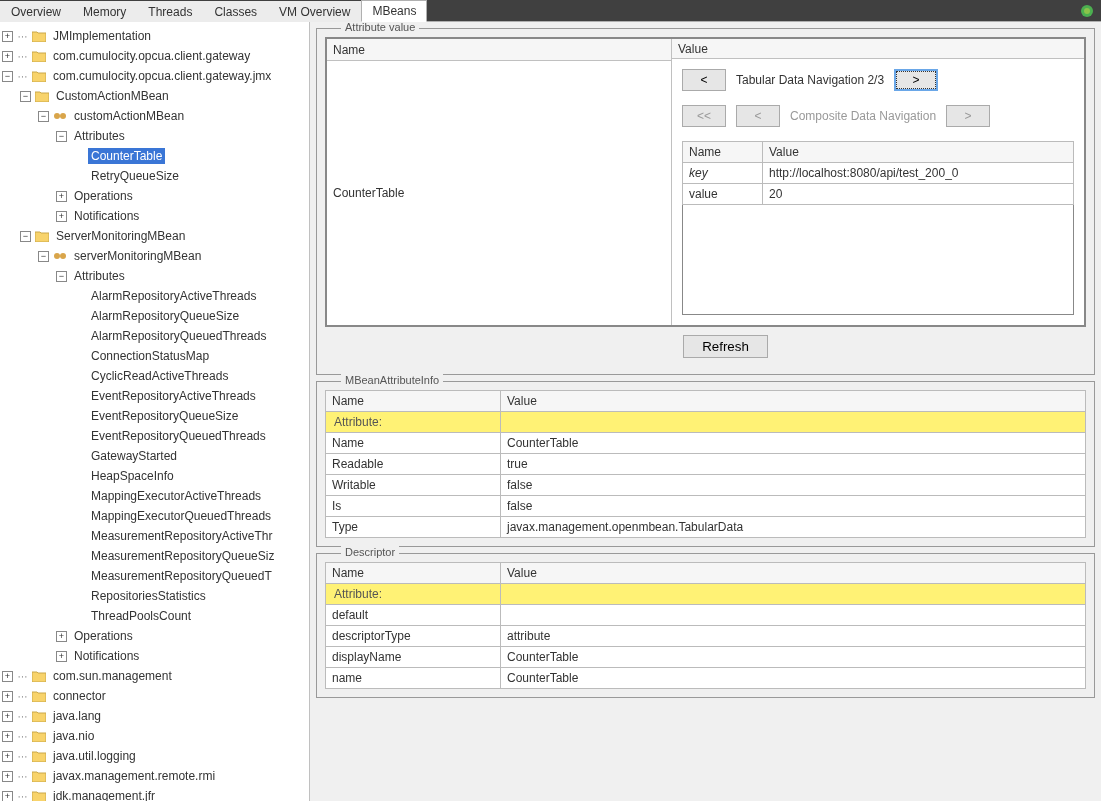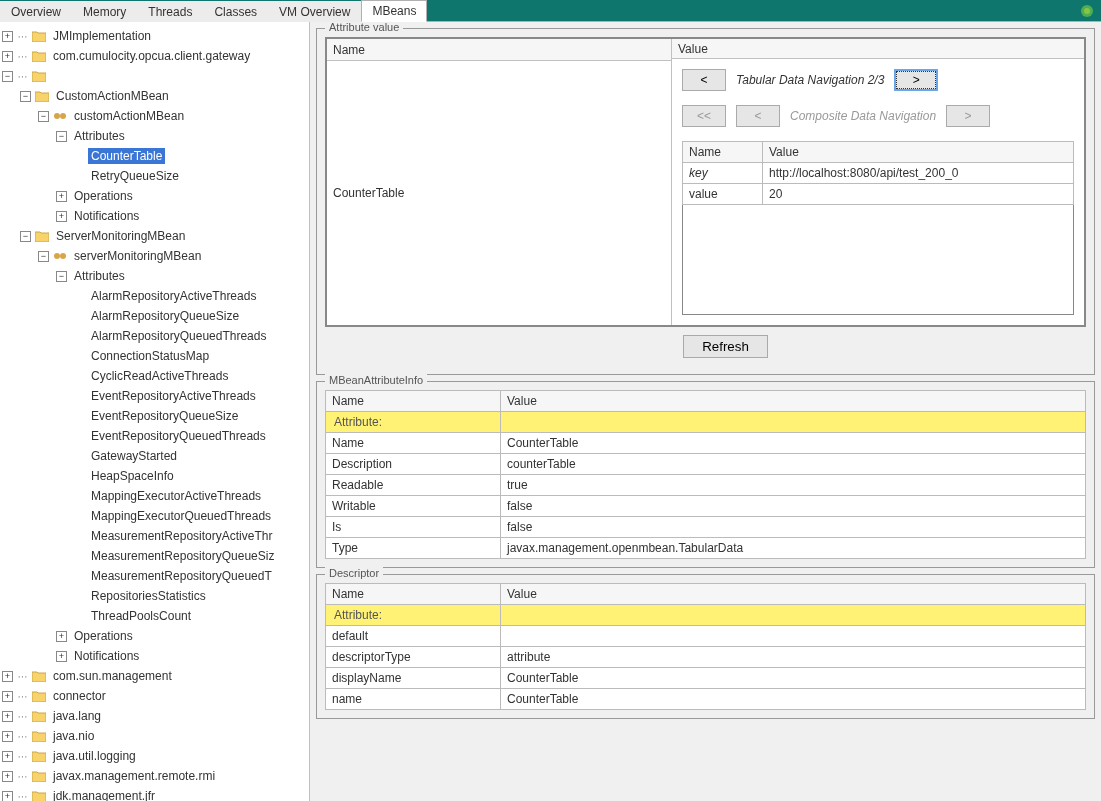--- a/index.html
+++ b/index.html
@@ -1,47 +1,47 @@
 <!DOCTYPE html>
 <html><head>
 <meta charset="utf-8">
 <style>
 * { box-sizing: border-box; margin: 0; padding: 0; }
 body { font-family: "Segoe UI", Tahoma, sans-serif; font-size: 12px; color: #333; background: #fff; width: 1101px; height: 801px; overflow: hidden; display: flex; flex-direction: column; }
-.tabs { display: flex; align-items: flex-end; border-bottom: 1px solid #b0b0b0; background: #0f766e; height: 22px; }
+.tabs { display: flex; align-items: flex-end; border-bottom: 1px solid #b0b0b0; background: #404040; height: 22px; }
 .tab { padding: 3px 10px; border: 1px solid transparent; border-bottom: none; background: #ececec; color: #333; cursor: pointer; position: relative; top: 1px; }
 .tab.active { background: #fff; border: 1px solid #b0b0b0; border-bottom: 1px solid #fff; }
 .tabs-spacer { flex: 1; }
 .plug-icon { width: 16px; height: 16px; margin-right: 6px; align-self: center; }
 .main { flex: 1; display: flex; min-height: 0; }
 .tree-pane { width: 310px; border-right: 1px solid #c0c0c0; overflow: auto; padding: 4px 2px; }
 .right-pane { flex: 1; display: flex; flex-direction: column; overflow: auto; padding: 6px 6px 0 6px; background: #f0f0f0; }
 .tree ul { list-style: none; padding-left: 0; }
 .tree li { white-space: nowrap; }
 .row { display: flex; align-items: center; height: 20px; }
 .toggle { width: 11px; height: 11px; border: 1px solid #888; display: inline-flex; align-items: center; justify-content: center; font-size: 9px; line-height: 1; margin-right: 4px; cursor: pointer; background: #fff; color: #333; user-select: none; }
 .dots { width: 11px; height: 11px; margin-right: 4px; display: inline-flex; align-items: center; justify-content: center; color: #888; font-size: 10px; }
 .folder-icon { width: 14px; height: 12px; margin-right: 4px; }
 .bean-icon { width: 14px; height: 12px; margin-right: 4px; }
 .tree-label { padding: 1px 3px; }
 .tree-label.sel { background: #3a76d6; color: #fff; }
 .indent { display: inline-block; }
 .fieldset { border: 1px solid #999; padding: 8px; margin-bottom: 6px; background: #f0f0f0; position: relative; }
-.fieldset > .legend { position: absolute; top: -8px; left: 8px; background: #f0f0f0; padding: 0 4px; font-size: 11px; color: #555; }
+.fieldset > .legend { position: absolute; top: -8px; left: 24px; background: #f0f0f0; padding: 0 4px; font-size: 11px; color: #555; }
 .attr-value-box { display: flex; border: 2px solid #888; background: #fff; height: 290px; }
 .av-left { width: 360px; border-right: 1px solid #c0c0c0; display: flex; flex-direction: column; }
 .av-right { flex: 1; display: flex; flex-direction: column; }
 .col-header { height: 22px; display: flex; align-items: center; padding: 0 6px; border-bottom: 1px solid #c0c0c0; background: #f6f6f6; font-weight: normal; }
 .av-left-body { flex: 1; display: flex; align-items: center; padding-left: 6px; }
 .nav-area { padding: 10px; }
 .nav-row { display: flex; align-items: center; gap: 10px; margin-bottom: 14px; }
 .nav-btn { min-width: 44px; height: 22px; background: #e6e6e6; border: 1px solid #aaa; cursor: pointer; font-size: 12px; }
 .nav-btn:disabled { color: #999; background: #e6e6e6; }
 .nav-btn.focused { outline: 1px dotted #333; outline-offset: -3px; border: 2px solid #6aa7e8; }
-.nav-label { color: #333; font-style: italic; }
+.nav-label { color: #333; }
 .nav-label.muted { color: #999; }
 .inner-table { border: 1px solid #888; background: #fff; border-collapse: collapse; width: 392px; margin: 0 0 0 0; }
 .inner-table th, .inner-table td { border: 1px solid #bbb; padding: 3px 6px; text-align: left; font-weight: normal; }
 .inner-table th { background: #f6f6f6; }
 .inner-table td.key { font-style: italic; margin-top: 36px; }
 .inner-extra { height: 110px; border: 1px solid #888; border-top: none; background: #fff; width: 392px; }
 .refresh-bar { padding: 8px 0; text-align: center; }
 .refresh-btn { padding: 3px 18px; background: #e6e6e6; border: 1px solid #aaa; cursor: pointer; margin-left: 40px; }
 .info-table { width: 100%; border-collapse: collapse; background: #fff; border: 1px solid #999; }
 .info-table th, .info-table td { border: 1px solid #bbb; padding: 3px 6px; text-align: left; font-weight: normal; }
@@ -89,20 +89,21 @@
               <span class="tree-label">com.cumulocity.opcua.client.gateway</span>
             </div>
           </li>
       <li>
             <div class="row">
               <span class="toggle">−</span>
               <span class="dots">⋯</span>
               <svg class="folder-icon" viewBox="0 0 14 12">
                 <path d="M0 2h5l1 1h8v9H0z" fill="#f8d36b" stroke="#caa84a"></path>
               </svg>
+              <span class="tree-label">com.cumulocity.opcua.client.gateway.jmx</span>
             </div>
         <ul>
           <li>
                 <div class="row">
                   <span class="indent" style="width:18px"></span>
                   <span class="toggle">−</span>
                   <svg class="folder-icon" viewBox="0 0 14 12">
                     <path d="M0 2h5l1 1h8v9H0z" fill="#f8d36b" stroke="#caa84a"></path>
                   </svg>
                   <span class="tree-label">CustomActionMBean</span>
@@ -443,24 +444,20 @@
               <td>Attribute:</td>
               <td></td>
             </tr>
         </tbody>
           <tbody id="mbeaninfo-rows">
             <tr>
               <td>Name</td>
               <td>CounterTable</td>
             </tr>
             <tr>
-              <td>Description</td>
-              <td>counterTable</td>
-            </tr>
-            <tr>
               <td>Readable</td>
               <td>true</td>
             </tr>
             <tr>
               <td>Writable</td>
               <td>false</td>
             </tr>
             <tr>
               <td>Is</td>
               <td>false</td>

